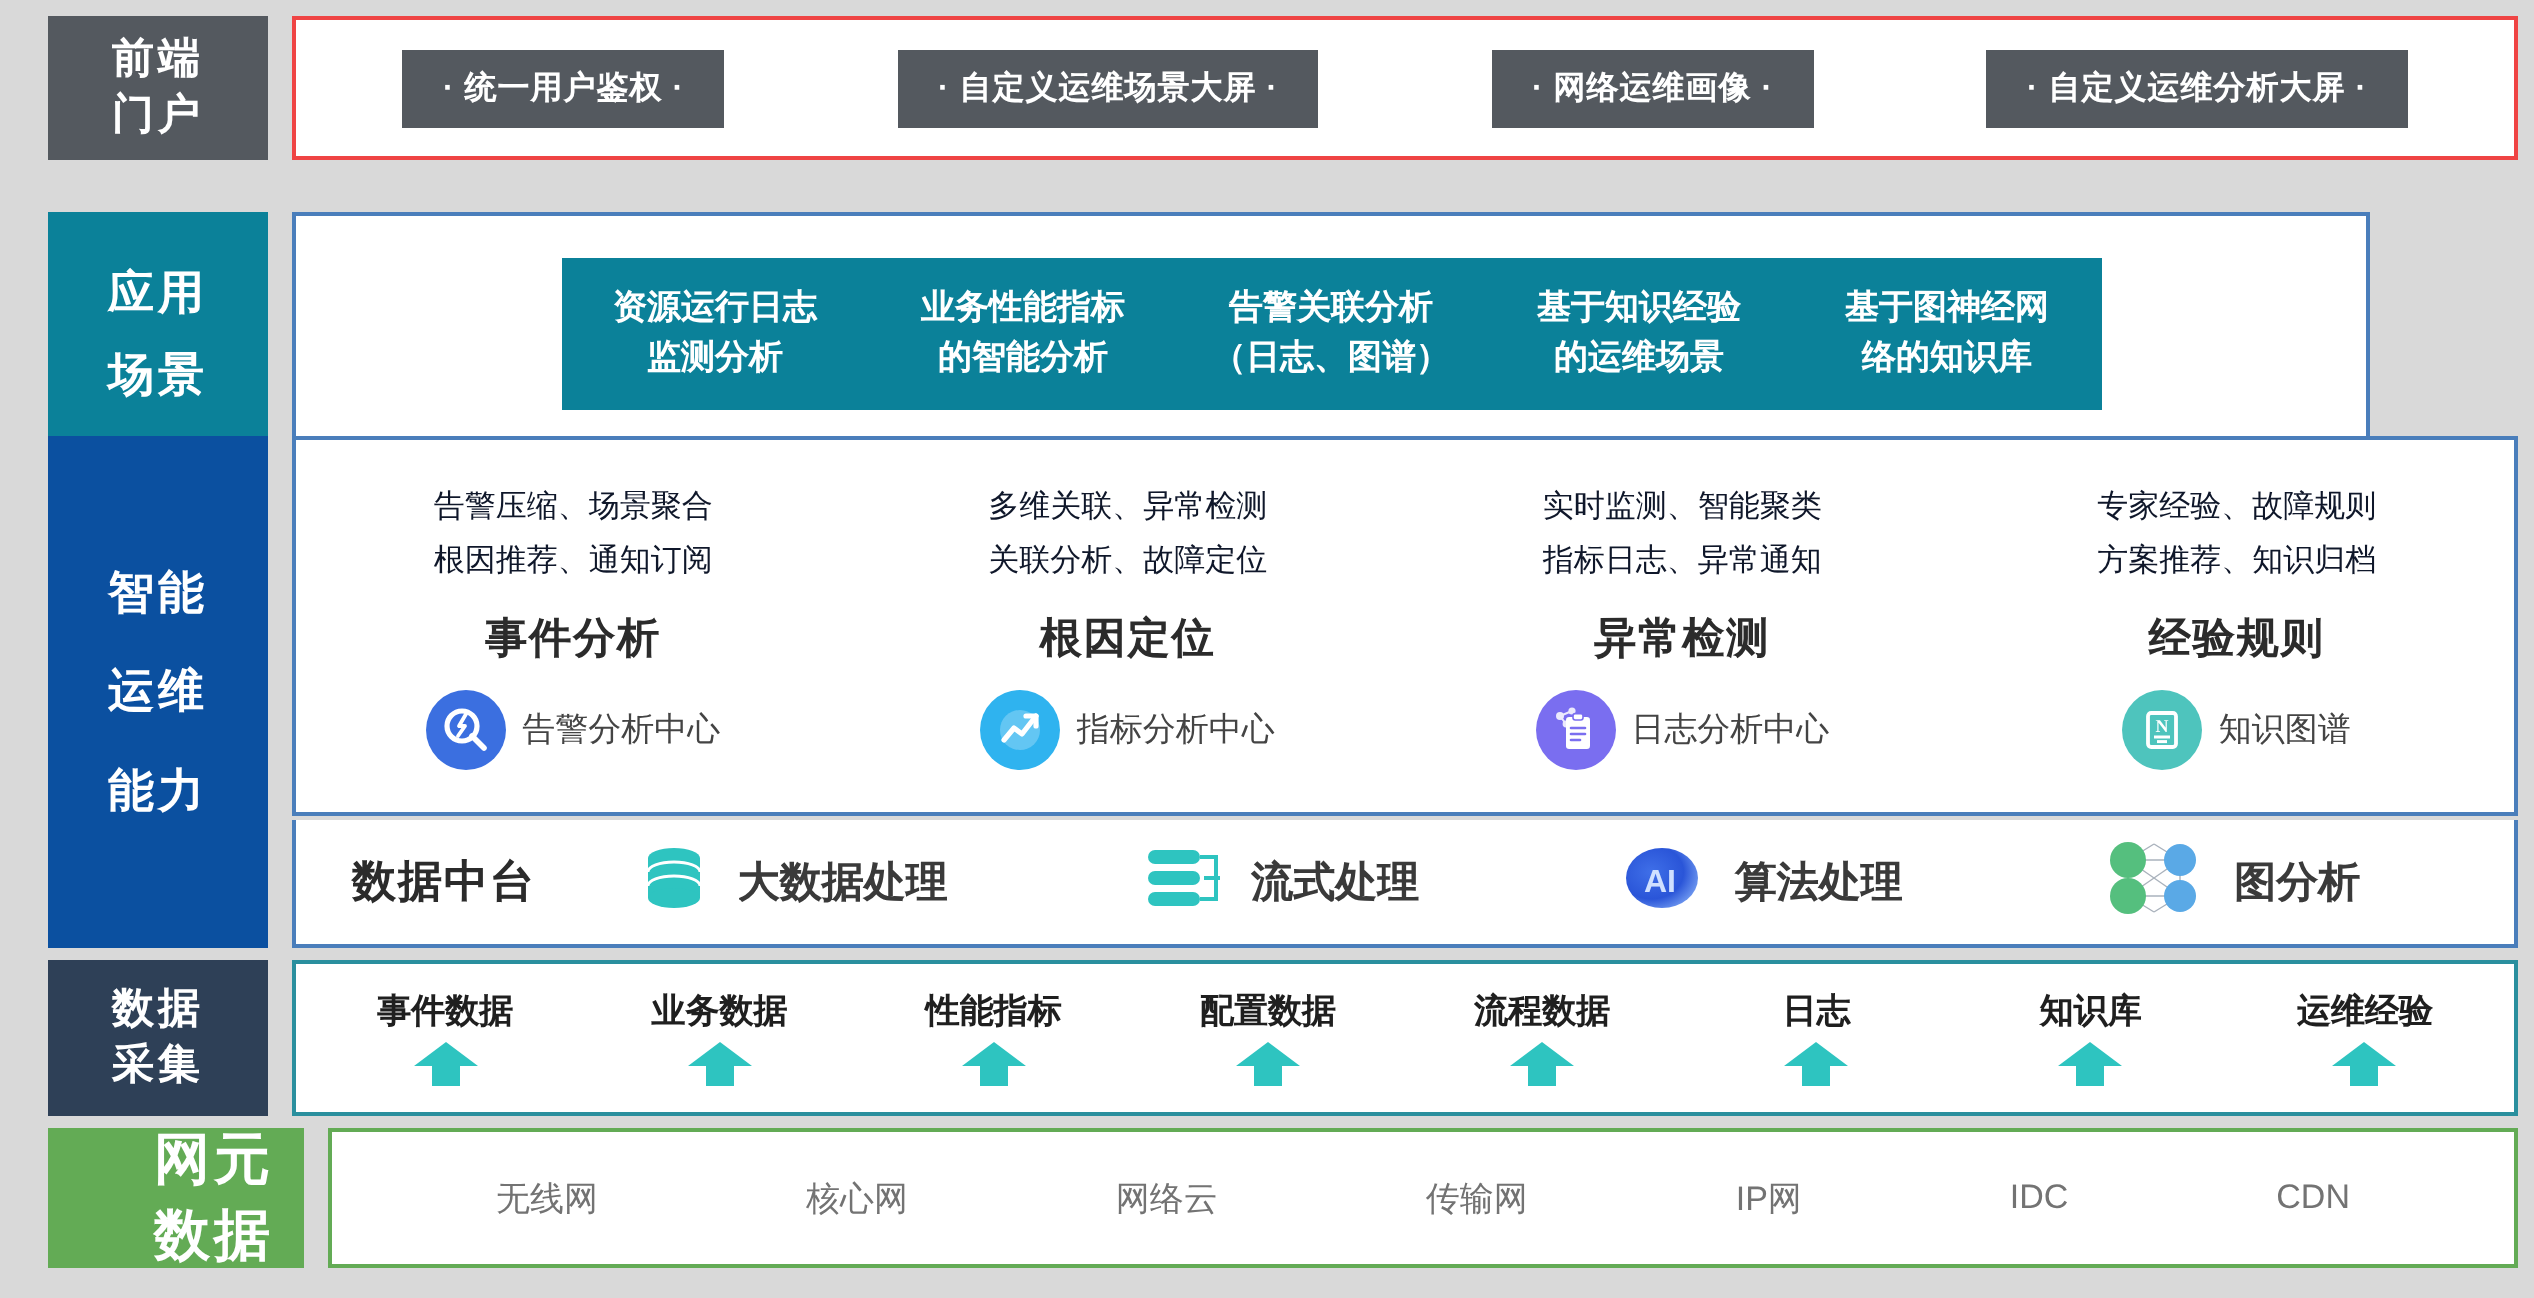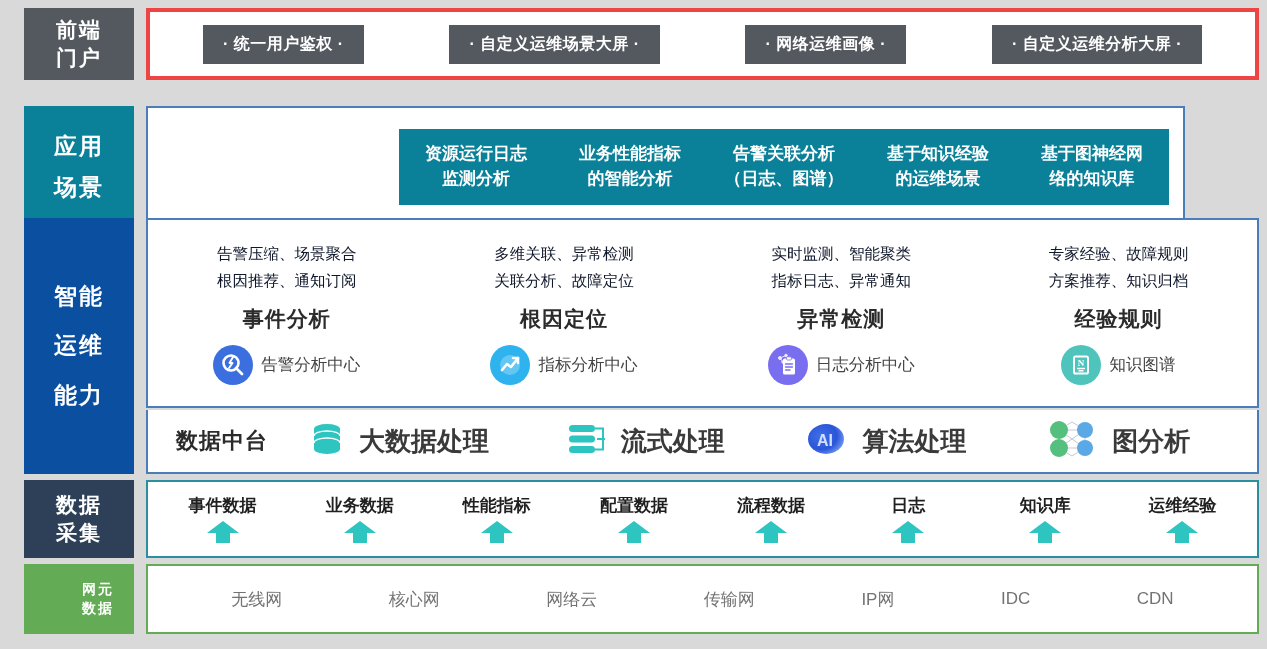--- a/index.html
+++ b/index.html
@@ -22,38 +22,38 @@
   }
   .side-label span { display: block; line-height: 1.35; }
   .panel { background: #ffffff; flex: 1 1 auto; position: relative; display: flex; }
 
   
   #row-portal { top: 8px; left: 24px; width: 1235px; height: 72px; }
   #row-portal .side-label {
     width: 110px; height: 72px; background: #54595f; font-size: 21px;
   }
   #row-portal .panel {
-    margin-left: 12px; border: 4px solid #ef4444; height: 72px;
+    margin-left: 12px; border: 2px solid #ef4444; height: 72px;
     align-items: center; justify-content: space-around; padding: 0 10px;
   }
   .portal-chip {
     background: #54595f; color: #ffffff;
     font-size: 16px; font-weight: bold; letter-spacing: .5px;
     padding: 9px 20px; white-space: nowrap;
   }
 
   
   #row-app { top: 106px; left: 24px; width: 1161px; height: 122px; }
   #row-app .side-label {
     width: 110px; height: 122px; background: #0b8199; font-size: 23px;
   }
   #row-app .side-label span { margin: 5px 0; }
   #row-app .panel {
     margin-left: 12px; border: 2px solid #4a7ebb; height: 122px;
-    align-items: center; justify-content: flex-end; padding: 0 14px;
+    align-items: center; justify-content: center; padding: 0 14px;
   }
   .app-card {
     background: #0b8199; color: #ffffff;
     width: 154px; height: 76px;
     display: flex; flex-direction: column;
     align-items: center; justify-content: center;
     font-size: 17px; font-weight: bold; line-height: 1.45;
     text-align: center;
   }
 
@@ -91,21 +91,21 @@
     background: #ffffff; border: 2px solid #4a7ebb; border-top: none;
     height: 64px; margin-top: 2px;
     display: flex; align-items: center; padding: 0 28px;
   }
   .platform-label {
     font-size: 22px; font-weight: bold; color: #2b2b2b;
     letter-spacing: 1px; white-space: nowrap; flex: 0 0 auto;
   }
   .plat-items { flex: 1 1 auto; display: flex; align-items: center; justify-content: space-around; }
   .plat-item { display: flex; align-items: center; gap: 12px; }
-  .plat-text { font-size: 26px; font-weight: bold; color: #3a3a3a; white-space: nowrap; }
+  .plat-text { font-size: 21px; font-weight: bold; color: #3a3a3a; white-space: nowrap; }
 
   
   #row-collect { top: 480px; left: 24px; width: 1235px; height: 78px; }
   #row-collect .side-label {
     width: 110px; height: 78px; background: #2e4057; font-size: 21px;
   }
   #row-collect .panel {
     margin-left: 12px; border: 2px solid #2a8f9e; height: 78px;
     align-items: stretch; justify-content: space-around; padding: 0 6px;
   }
@@ -114,21 +114,21 @@
     align-items: center; justify-content: center; gap: 3px;
   }
   .collect-text {
     font-size: 17px; font-weight: bold; color: #1f1f1f; white-space: nowrap;
   }
   .up-arrow { width: 34px; height: 24px; }
 
   
   #row-ne { top: 564px; left: 24px; width: 1235px; height: 70px; }
   #row-ne .side-label {
-    width: 110px; height: 70px; background: #63ab55; font-size: 14px; padding-left: 38px;
+    width: 128px; height: 70px; background: #63ab55; font-size: 28px; padding-left: 38px;
   }
   #row-ne .panel {
     margin-left: 12px; border: 2px solid #63ab55; height: 70px;
     align-items: center; justify-content: space-around; padding: 0 30px;
   }
   .ne-text { font-size: 17px; color: #737373; white-space: nowrap; }
 </style>
 </head>
 <body>
 

